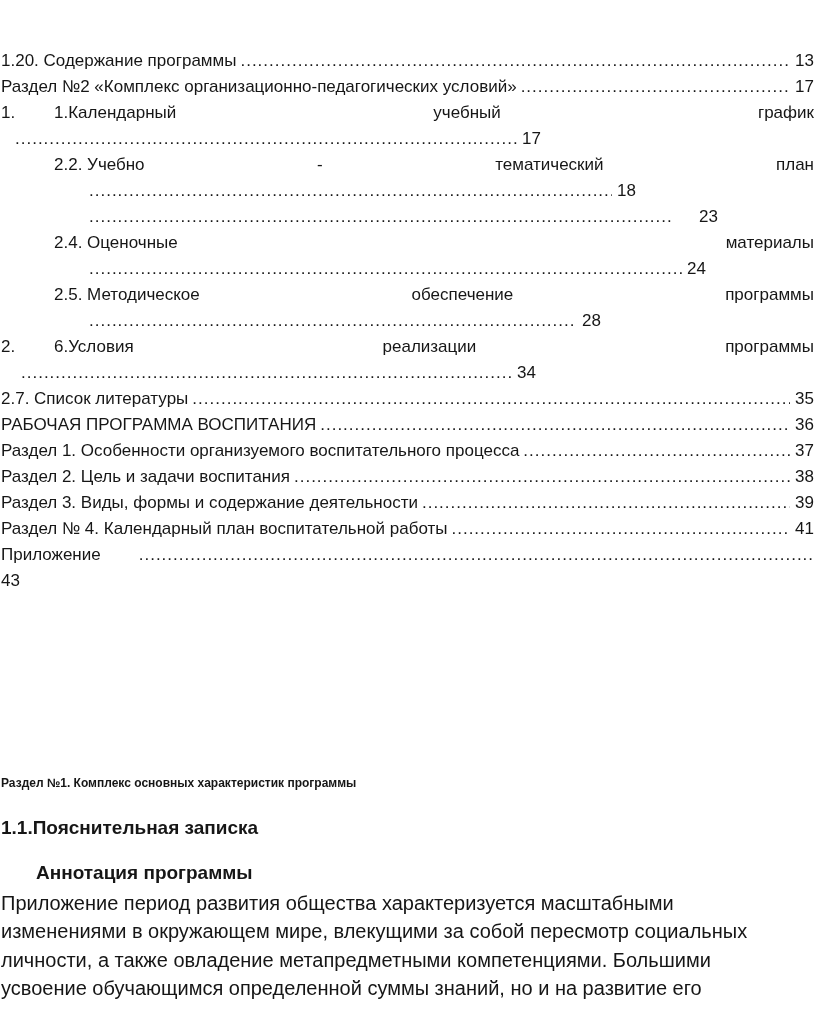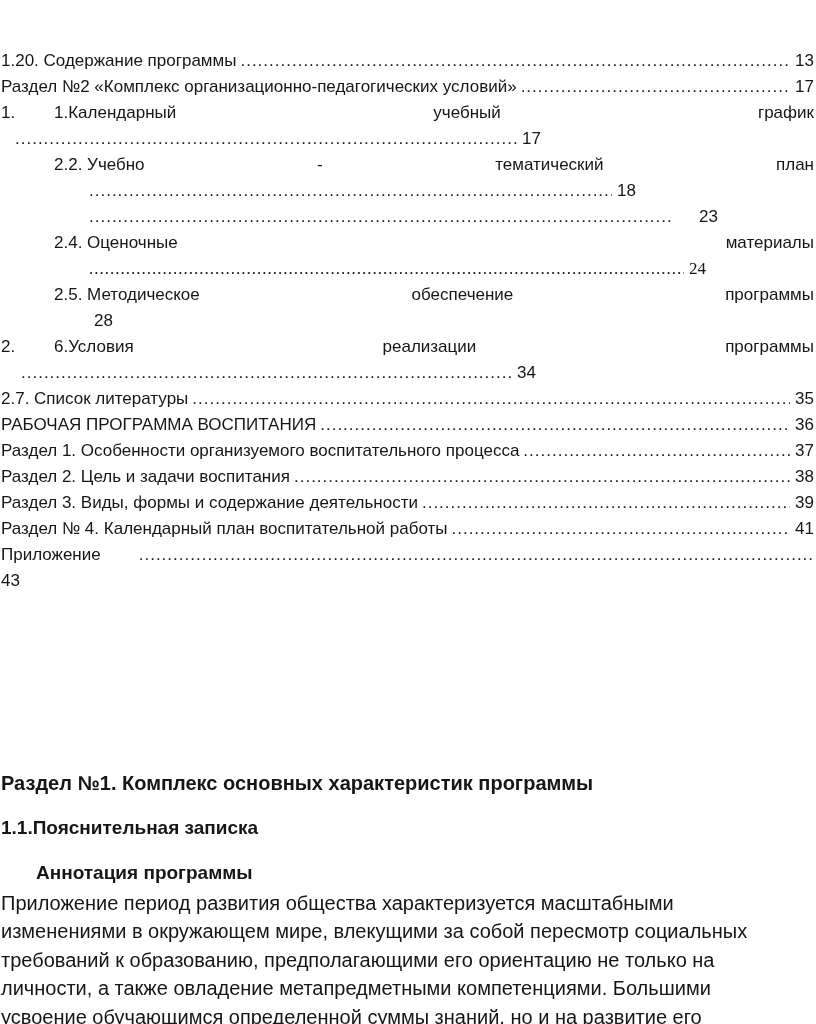--- a/index.html
+++ b/index.html
@@ -74,21 +74,21 @@
     height: 26px;
     line-height: 26px;
     white-space: nowrap;
   }
   .gap-leader { margin-left: 34px; }
   
   .section {
     margin-top: 176px;
   }
   .h1 {
-    font-size: 20px;
+    font-size: 12px;
     font-weight: bold;
     line-height: 26px;
     margin: 0;
   }
   .h2 {
     font-size: 19px;
     font-weight: bold;
     line-height: 26px;
     margin: 19px 0 0 0;
   }
@@ -154,33 +154,33 @@
       <span class="leader"></span>
       <span class="pg">23</span>
     </div>
 
     <div class="jrow indented">
       <span class="jwords">
         <span>2.4. Оценочные</span>
         <span>материалы</span>
       </span>
     </div>
-    <div class="cont" style="margin-left:88px;width:617px;font-family:Liberation Serif, serif;">
+    <div class="cont" style="margin-left:88px;width:617px;">
       <span class="leader"></span>
       <span class="pg">24</span>
     </div>
 
     <div class="jrow indented">
       <span class="jwords">
         <span>2.5. Методическое</span>
         <span>обеспечение</span>
         <span>программы</span>
       </span>
     </div>
-    <div class="cont" style="margin-left:88px;width:512px;flex-direction:column;">
+    <div class="cont" style="margin-left:88px;width:512px;">
       <span class="leader"></span>
       <span class="pg">28</span>
     </div>
 
     <div class="jrow">
       <span class="marker">2.</span>
       <span class="jwords">
         <span>6.Условия</span>
         <span>реализации</span>
         <span>программы</span>
@@ -237,19 +237,18 @@
 
   </div>
 
   <div class="section">
     <div class="h1">Раздел №1. Комплекс основных характеристик программы</div>
     <div class="h2">1.1.Пояснительная записка</div>
     <div class="h3">Аннотация программы</div>
     <div class="para">
       <div class="para-line">Приложение период развития общества характеризуется масштабными</div>
       <div class="para-line">изменениями в окружающем мире, влекущими за собой пересмотр социальных</div>
-      <div class="para-line">требований к образованию, предполагающими его ориентацию не только на</div>
       <div class="para-line">личности, а также овладение метапредметными компетенциями. Большими</div>
       <div class="para-line">усвоение обучающимся определенной суммы знаний, но и на развитие его</div>
     </div>
   </div>
 
 </div>
 
 </body></html>

